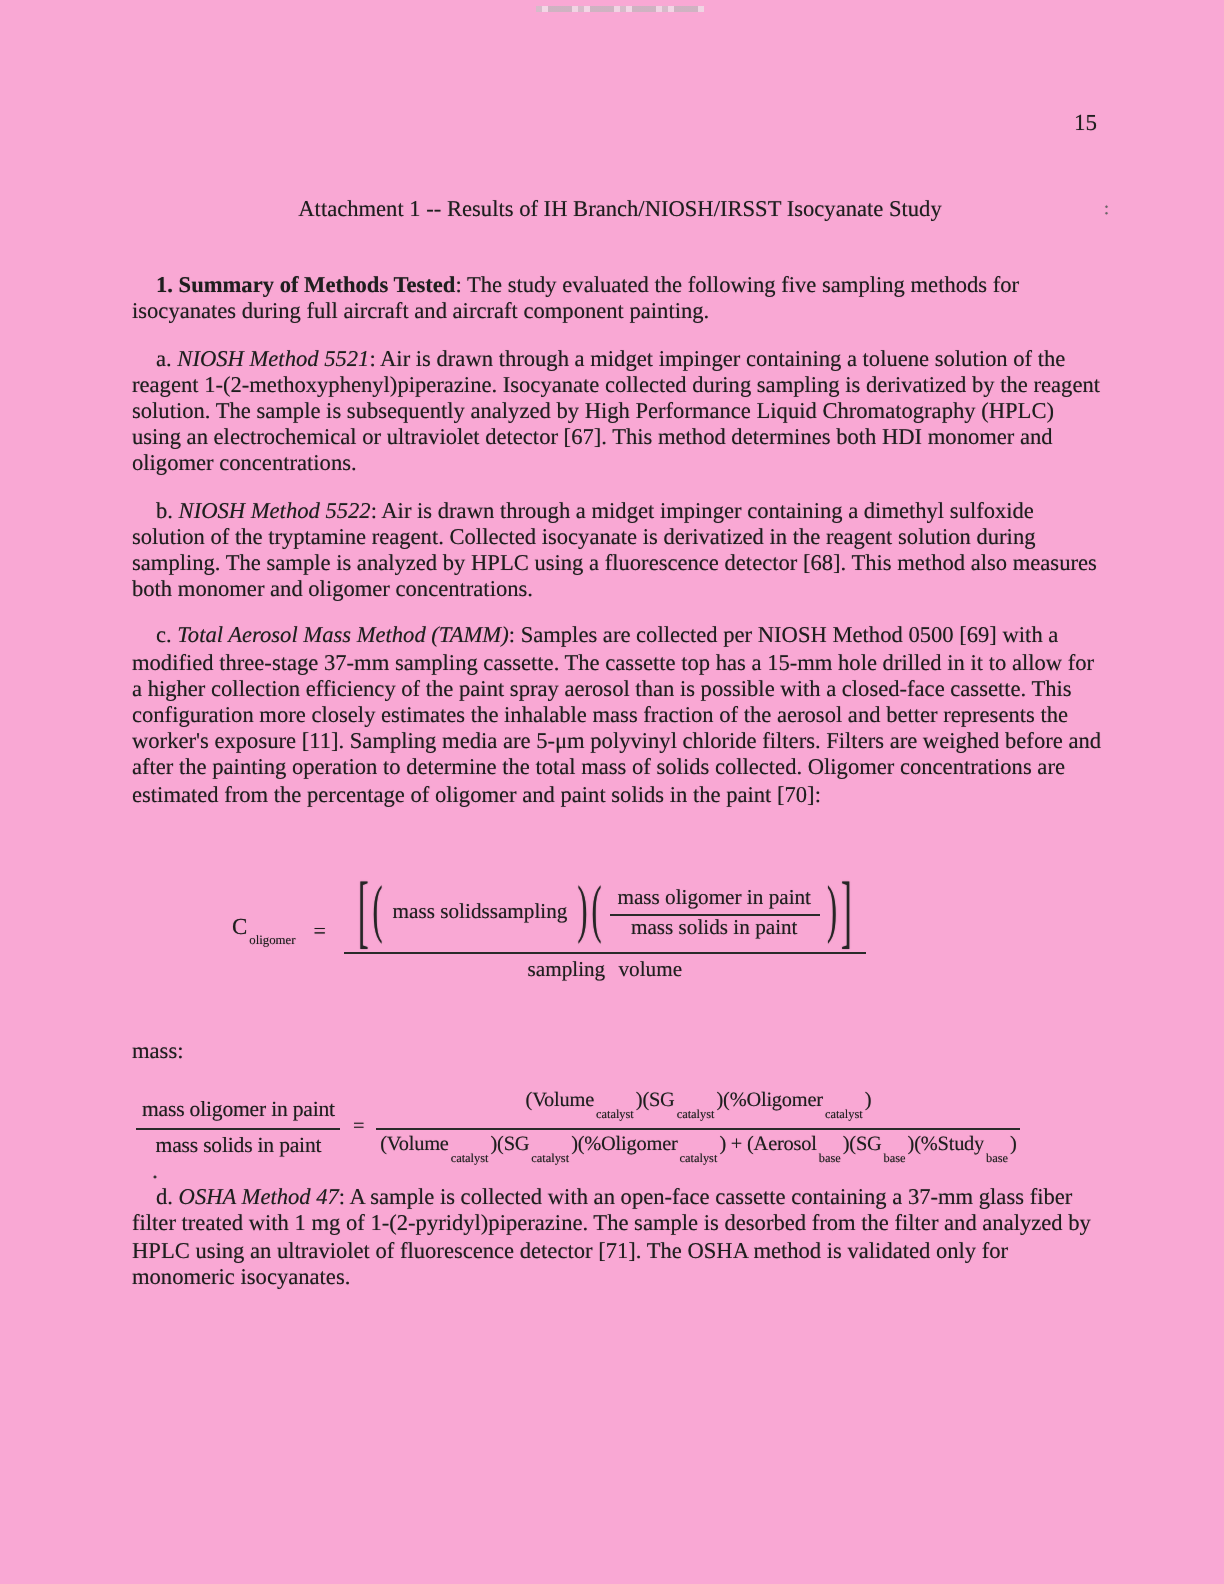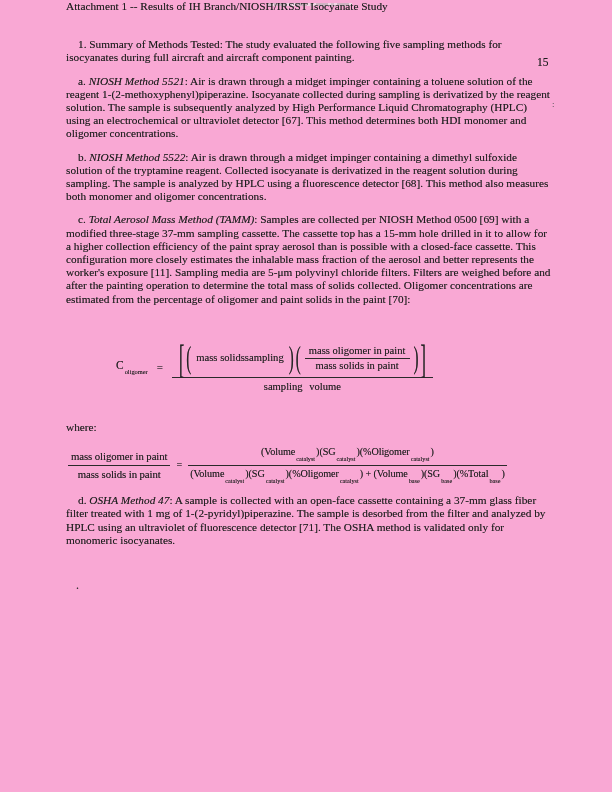--- a/index.html
+++ b/index.html
@@ -33,27 +33,28 @@
   }
   .content {
     position: absolute;
     left: 66px; top: 0;
     width: 488px;
     font-size: 11.3px;
     line-height: 13.2px;
   }
   .title {
     margin: 0;
-    text-align: left;
+    padding-top: 99px;
+    text-align: center;
     font-size: 11.3px;
     font-weight: normal;
   }
   .para { margin: 10px 0 0 0; text-indent: 12px; text-align: left; }
   .para-summary { margin-top: 25px; }
-  .para b { font-weight: normal; margin-top: 44px; }
+  .para b { font-weight: bold; margin-top: 44px; }
   .para i { font-style: italic; }
   .note { margin: 34px 0 0 0; text-indent: 0; }
   .para-d { }
 
   
   .eq1 {
     margin: 36px 0 0 50px;
     display: flex;
     align-items: center;
     gap: 9px;
@@ -155,31 +156,31 @@
               <span class="ifnum">mass oligomer in paint</span>
               <span class="ifden">mass solids in paint</span>
             </span>
             <span class="tall par">)</span>
             <span class="tall brk">]</span>
         </div>
         <div class="vfrac-den">sampling volume</div>
       </div>
     </div>
 
-    <p class="para where">where:</p>
+    <p class="para where">mass:</p>
 
     <div class="eq2">
       <div class="eq2-lhs">
         <span class="l1">mass oligomer in paint</span>
         <span class="l2">mass solids in paint</span>
       </div>
       <span>=</span>
       <div class="eq2-rhs">
         <span class="r1"><span>(Volume</span><sub>catalyst</sub><span>)(SG</span><sub>catalyst</sub><span>)(%Oligomer</span><sub>catalyst</sub><span>)</span></span>
-        <span class="r2"><span>(Volume</span><sub>catalyst</sub><span>)(SG</span><sub>catalyst</sub><span>)(%Oligomer</span><sub>catalyst</sub><span>) + (Volume</span><sub>base</sub><span>)(SG</span><sub>base</sub><span>)(%Total</span><sub>base</sub><span>)</span></span>
+        <span class="r2"><span>(Volume</span><sub>catalyst</sub><span>)(SG</span><sub>catalyst</sub><span>)(%Oligomer</span><sub>catalyst</sub><span>) + (Aerosol</span><sub>base</sub><span>)(SG</span><sub>base</sub><span>)(%Study</span><sub>base</sub><span>)</span></span>
       </div>
     </div>
 
 
     <p class="para para-d"><span>d.  </span><i>OSHA Method 47</i><span>:  A sample is collected with an open-face cassette containing a 37-mm glass fiber filter treated with 1 mg of 1-(2-pyridyl)piperazine.  The sample is desorbed from the filter and analyzed by HPLC using an ultraviolet of fluorescence detector [71].  The OSHA method is validated only for monomeric isocyanates.</span></p>
 
   </div>
 
   <div class="stray-period">.</div>
 

